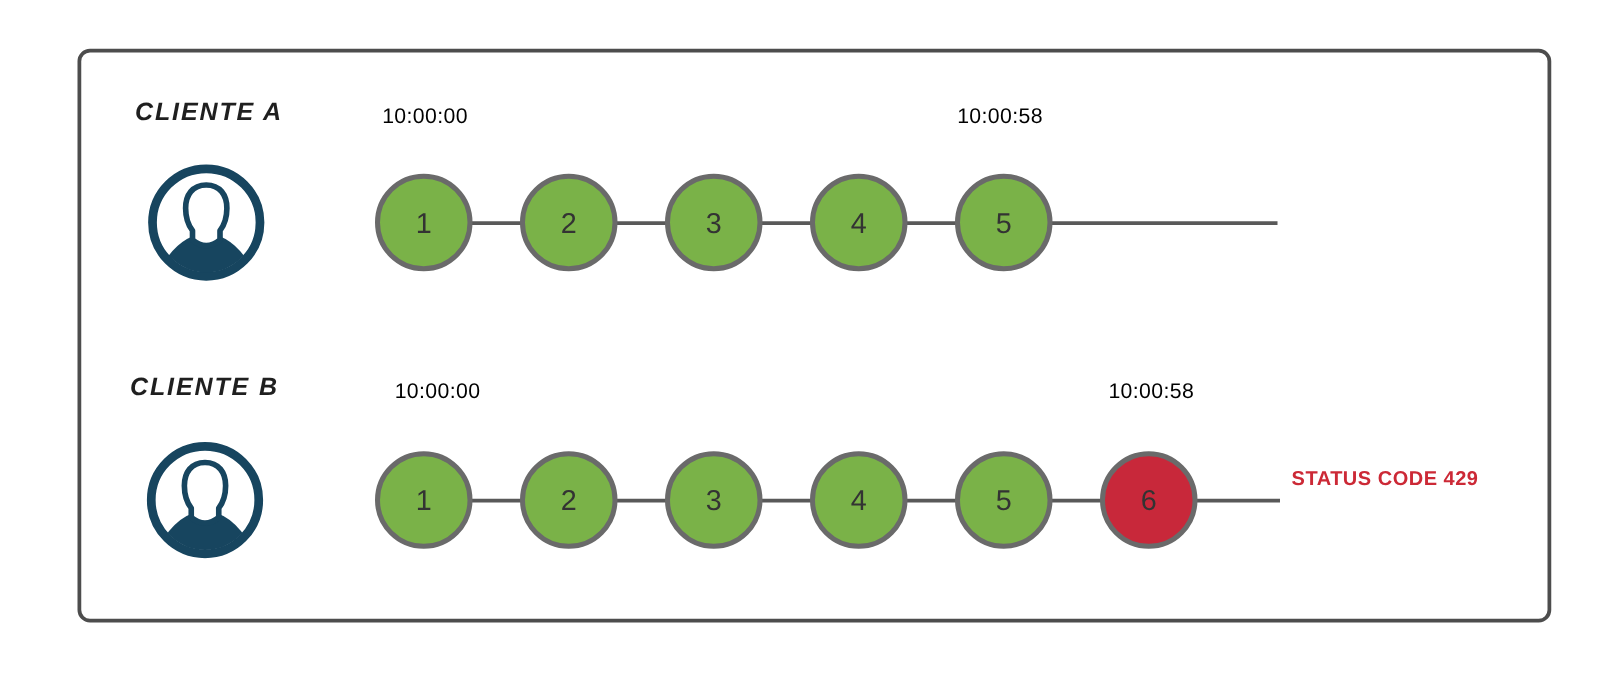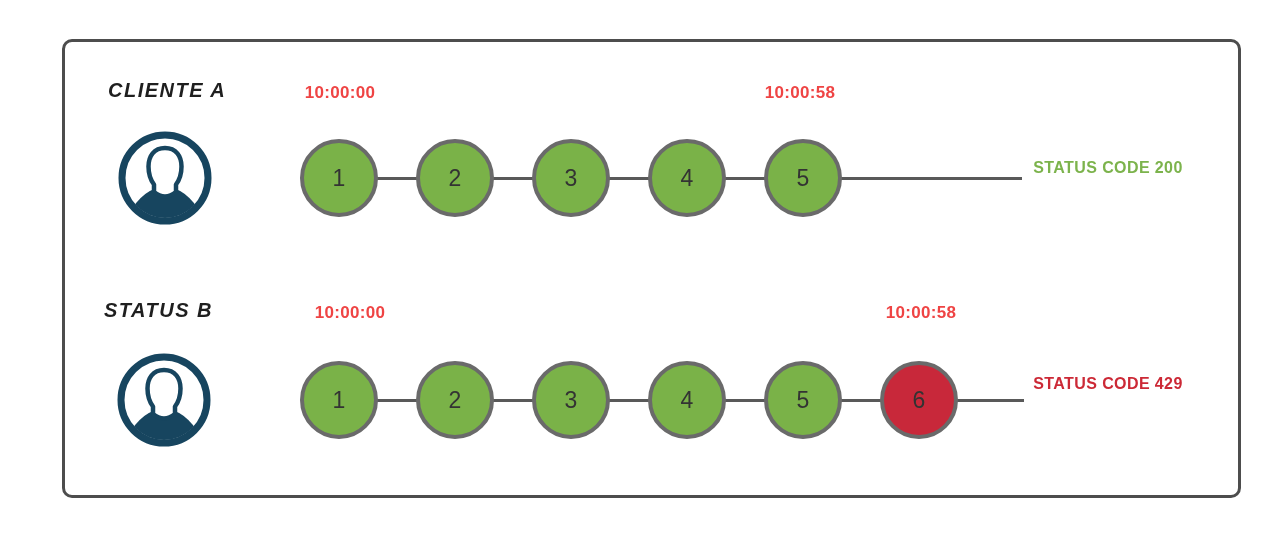--- a/index.html
+++ b/index.html
@@ -18,21 +18,21 @@
     font-style:italic;font-weight:bold;font-size:20px;letter-spacing:1.5px;
     color:#1f1f1f;white-space:nowrap;
   }
   #row-a-label{left:108px;top:79px;}
   #row-b-label{left:104px;top:299px;}
   .avatar{position:absolute;width:94px;height:94px;}
   #row-a-avatar{left:118px;top:131px;}
   #row-b-avatar{left:117px;top:353px;}
   .timestamp{
     position:absolute;width:140px;text-align:center;
-    font-weight:bold;font-size:17px;color:#ef4444;letter-spacing:0.3px;
+    font-weight:normal;font-size:17px;color:#000000;letter-spacing:0.3px;
   }
   #row-a-ts-start{left:270px;top:83px;}
   #row-a-ts-end{left:730px;top:83px;}
   #row-b-ts-start{left:280px;top:303px;}
   #row-b-ts-end{left:851px;top:303px;}
   .timeline-line{
     position:absolute;height:3px;background:#595959;
   }
   #row-a-line{left:339px;top:177px;width:683px;}
   #row-b-line{left:339px;top:399px;width:685px;}
@@ -77,24 +77,23 @@
   <div id="row-a-line" class="timeline-line"></div>
   <div id="circles-0">
       <div class="request-circle" style="left: 300px; top: 139px; background: rgb(122, 178, 72);">1</div>
       <div class="request-circle" style="left: 416px; top: 139px; background: rgb(122, 178, 72);">2</div>
       <div class="request-circle" style="left: 532px; top: 139px; background: rgb(122, 178, 72);">3</div>
       <div class="request-circle" style="left: 648px; top: 139px; background: rgb(122, 178, 72);">4</div>
       <div class="request-circle" style="left: 764px; top: 139px; background: rgb(122, 178, 72);">5</div>
     </div>
 
   <div id="row-a-status" class="status" style="color: rgb(124, 179, 76);">
-    <div>STATUS CODE 200</div>
   </div>
 
-  <div id="row-b-label" class="client-label">STATUS B</div>
+  <div id="row-b-label" class="client-label">CLIENTE B</div>
 
   <svg id="row-b-avatar" class="avatar" viewBox="0 0 94 94">
     <defs>
         <clipPath id="clipB">
           <circle cx="47" cy="47" r="40"></circle>
         </clipPath>
       </defs>
     <circle cx="47" cy="47" r="43" fill="#ffffff" stroke="#17455f" stroke-width="7"></circle>
     <g clip-path="url(#clipB)">
       <path d="M10 84 Q26 56 47 56 Q68 56 84 84 L84 96 L10 96 Z" fill="#17455f"></path>

